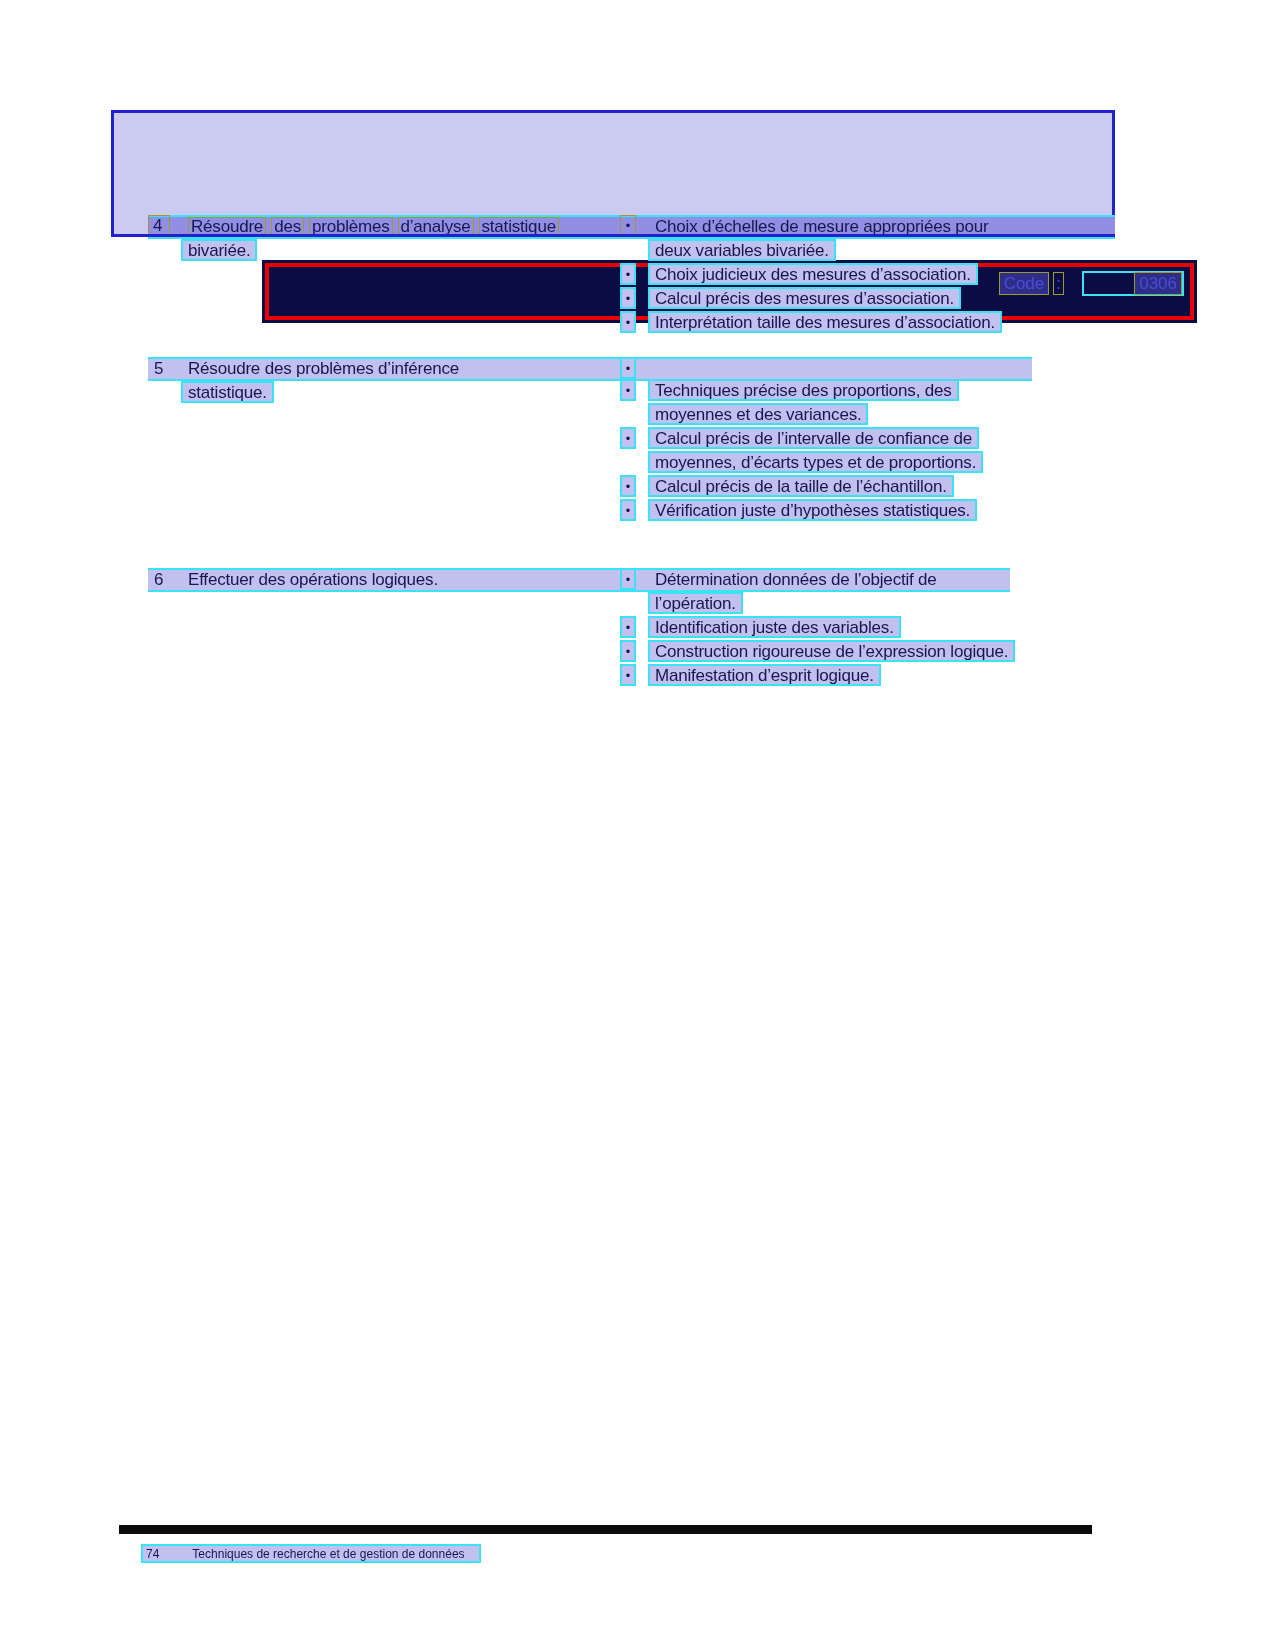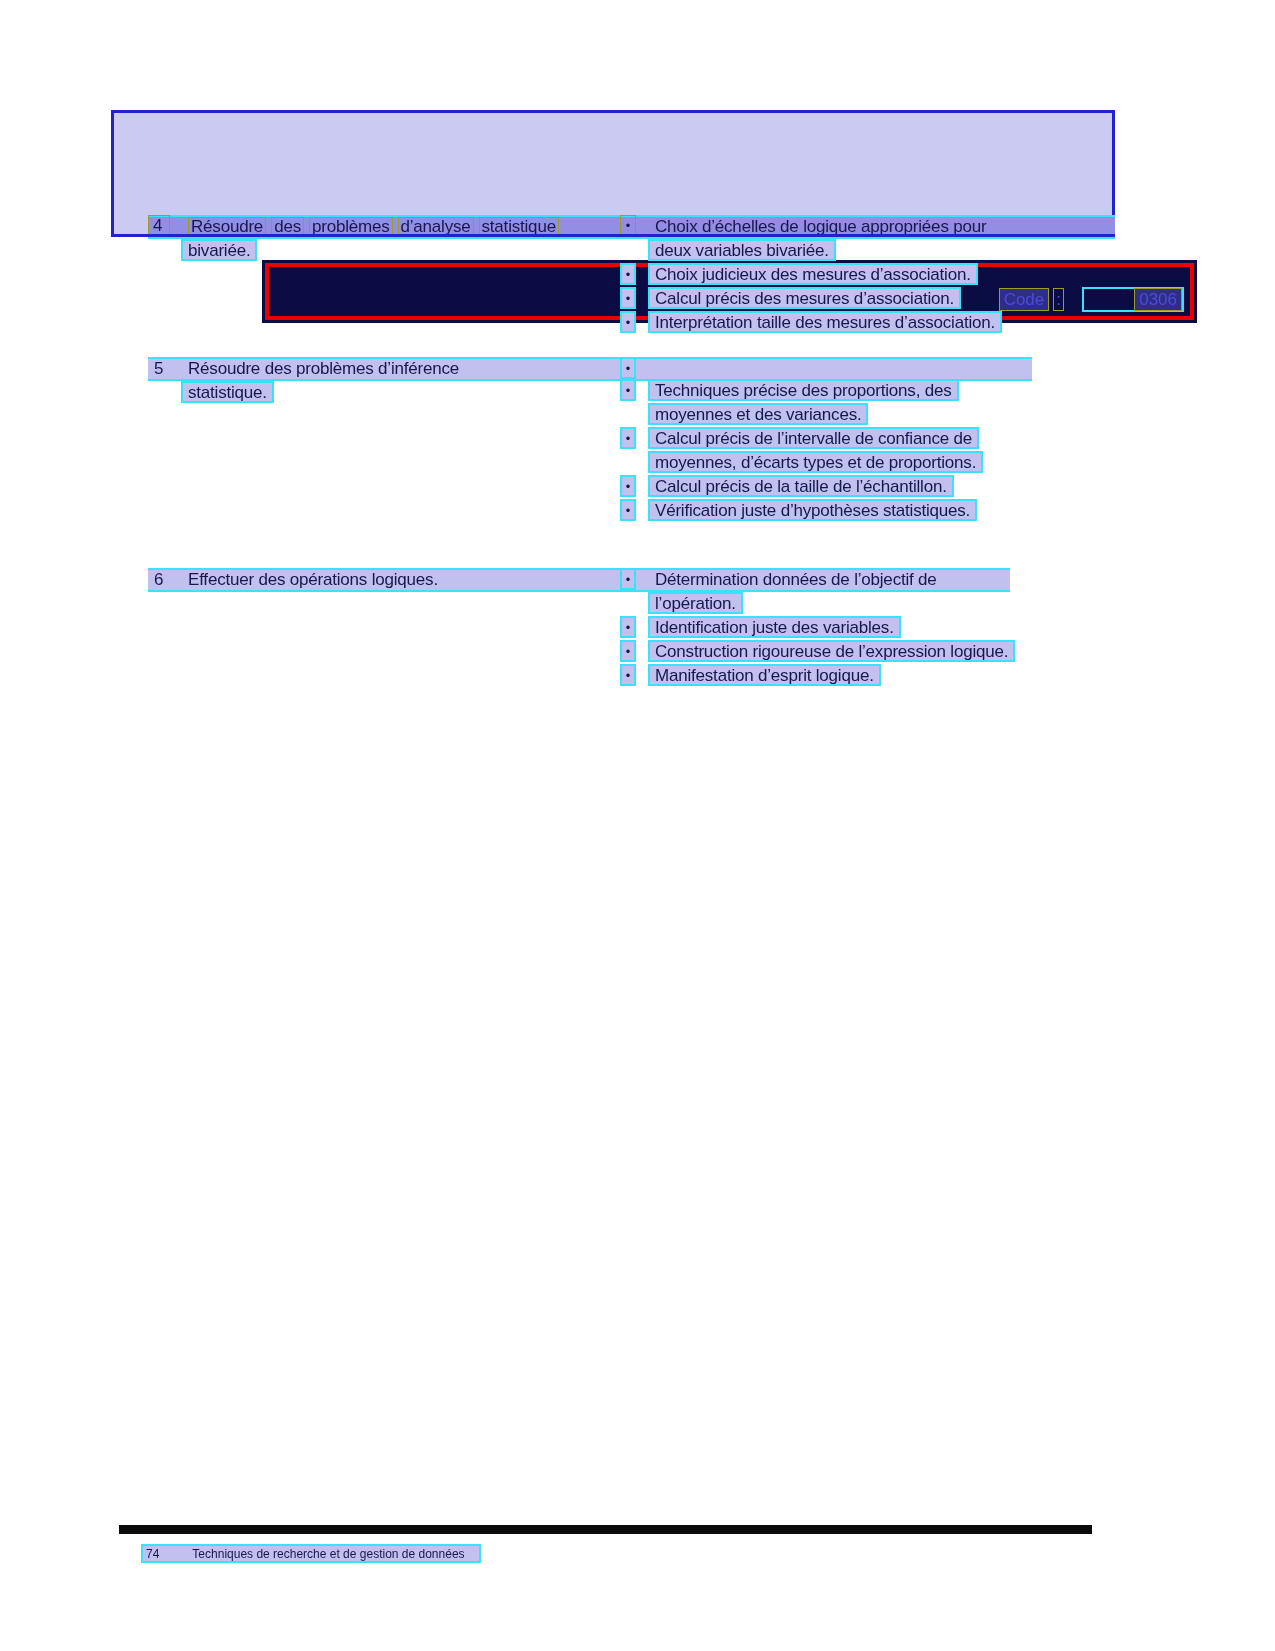--- a/index.html
+++ b/index.html
@@ -6,21 +6,21 @@
   .page{position:relative;width:1275px;height:1651px;background:#ffffff;overflow:hidden;
         font-family:"Liberation Sans", sans-serif;}
 
   
   .outer-box{position:absolute;left:111px;top:110px;width:1004px;height:127px;
              background:var(--lavender);border:3px solid var(--blue);box-sizing:border-box;}
   .navy-box{position:absolute;left:148px;top:147px;width:935px;height:63px;
             background:var(--navy);padding:3px;box-sizing:border-box;}
   .red-frame{position:relative;width:100%;height:100%;border:4px solid var(--red);
              background:var(--navy);box-sizing:border-box;}
-  .code-group{position:absolute;right:6px;top:20px;display:flex;align-items:center;
+  .code-group{position:absolute;right:6px;top:4px;display:flex;align-items:center;
               font-size:17px;color:var(--codeblue);white-space:nowrap;}
   .code-word,.code-num{border:1px solid var(--olive);background:#2e2e88;padding:0 4px;line-height:21px;}
   .code-colon{border:1px solid var(--olive);padding:0 2px;margin-left:4px;line-height:21px;}
   .code-gap{border:2px solid var(--cyan);margin-left:18px;width:102px;height:25px;box-sizing:border-box;
             display:inline-flex;justify-content:flex-end;align-items:center;}
   .box-bottom-line{position:absolute;left:111px;top:234px;width:1004px;height:3px;
                    background:var(--blue);z-index:4;}
 
   
   .row{position:absolute;left:148px;width:967px;display:flex;z-index:2;}
@@ -82,21 +82,21 @@
           <span class="hl num num--olive">4</span>
           <div class="lines">
             <span class="hl on-strip"><span class="wbox">Résoudre</span><span class="wbox">des</span><span class="wbox">problèmes</span><span class="wbox">d’analyse</span><span class="wbox">statistique</span></span>
             <span class="hl">bivariée.</span>
           </div>
         </div>
         <div class="col-crit">
           <div class="crit">
             <span class="bullet-box bullet--olive">•</span>
             <div class="lines">
-              <span class="hl on-strip">Choix d’échelles de logique appropriées pour</span>
+              <span class="hl on-strip">Choix d’échelles de mesure appropriées pour</span>
               <span class="hl">deux variables bivariée.</span>
             </div>
           </div>
           <div class="crit">
             <span class="bullet-box">•</span>
             <div class="lines">
               <span class="hl">Choix judicieux des mesures d’association.</span>
             </div>
           </div>
           <div class="crit">

